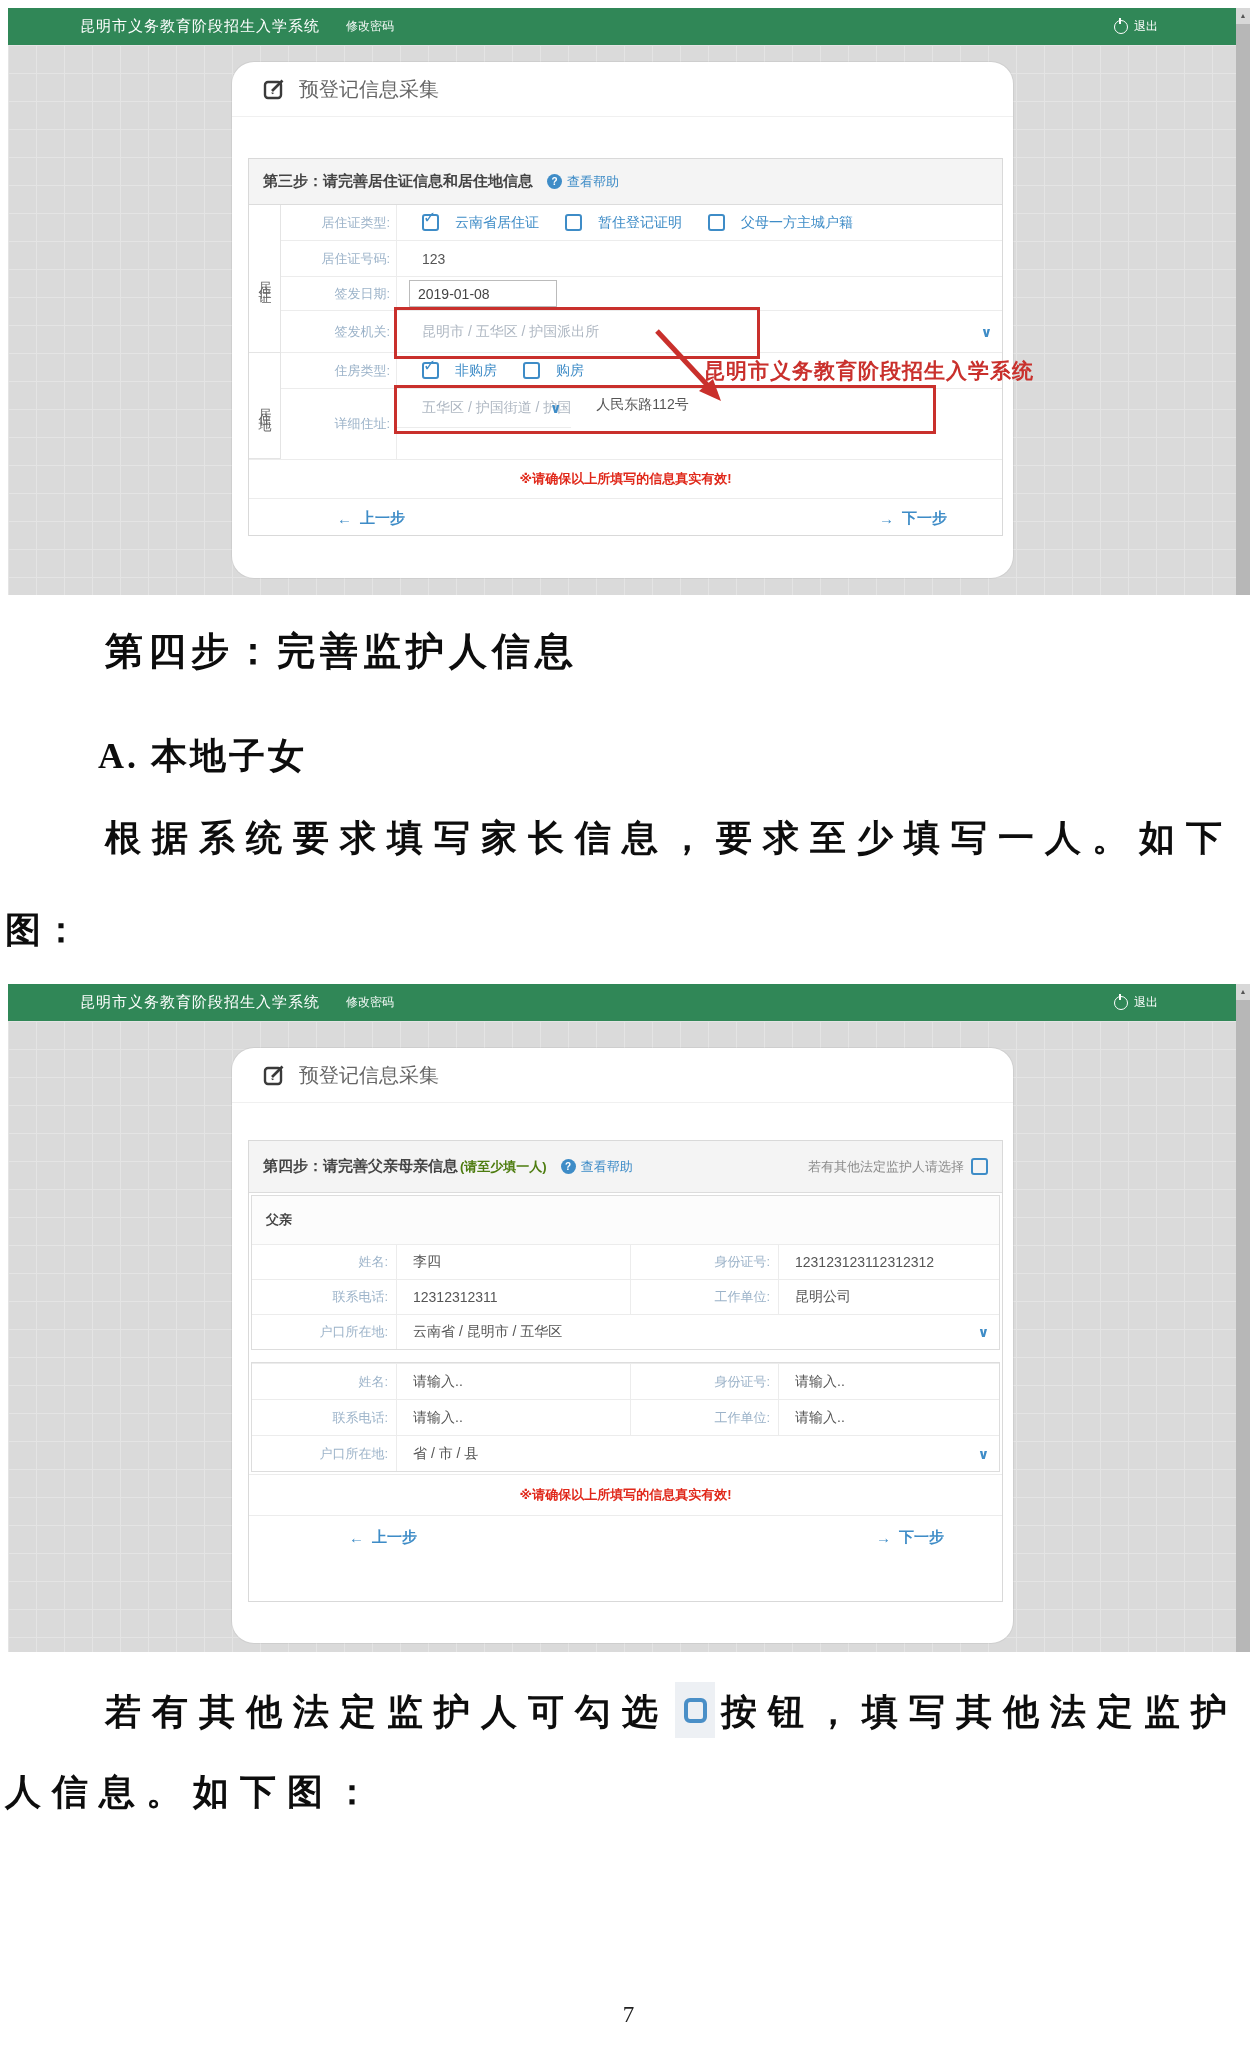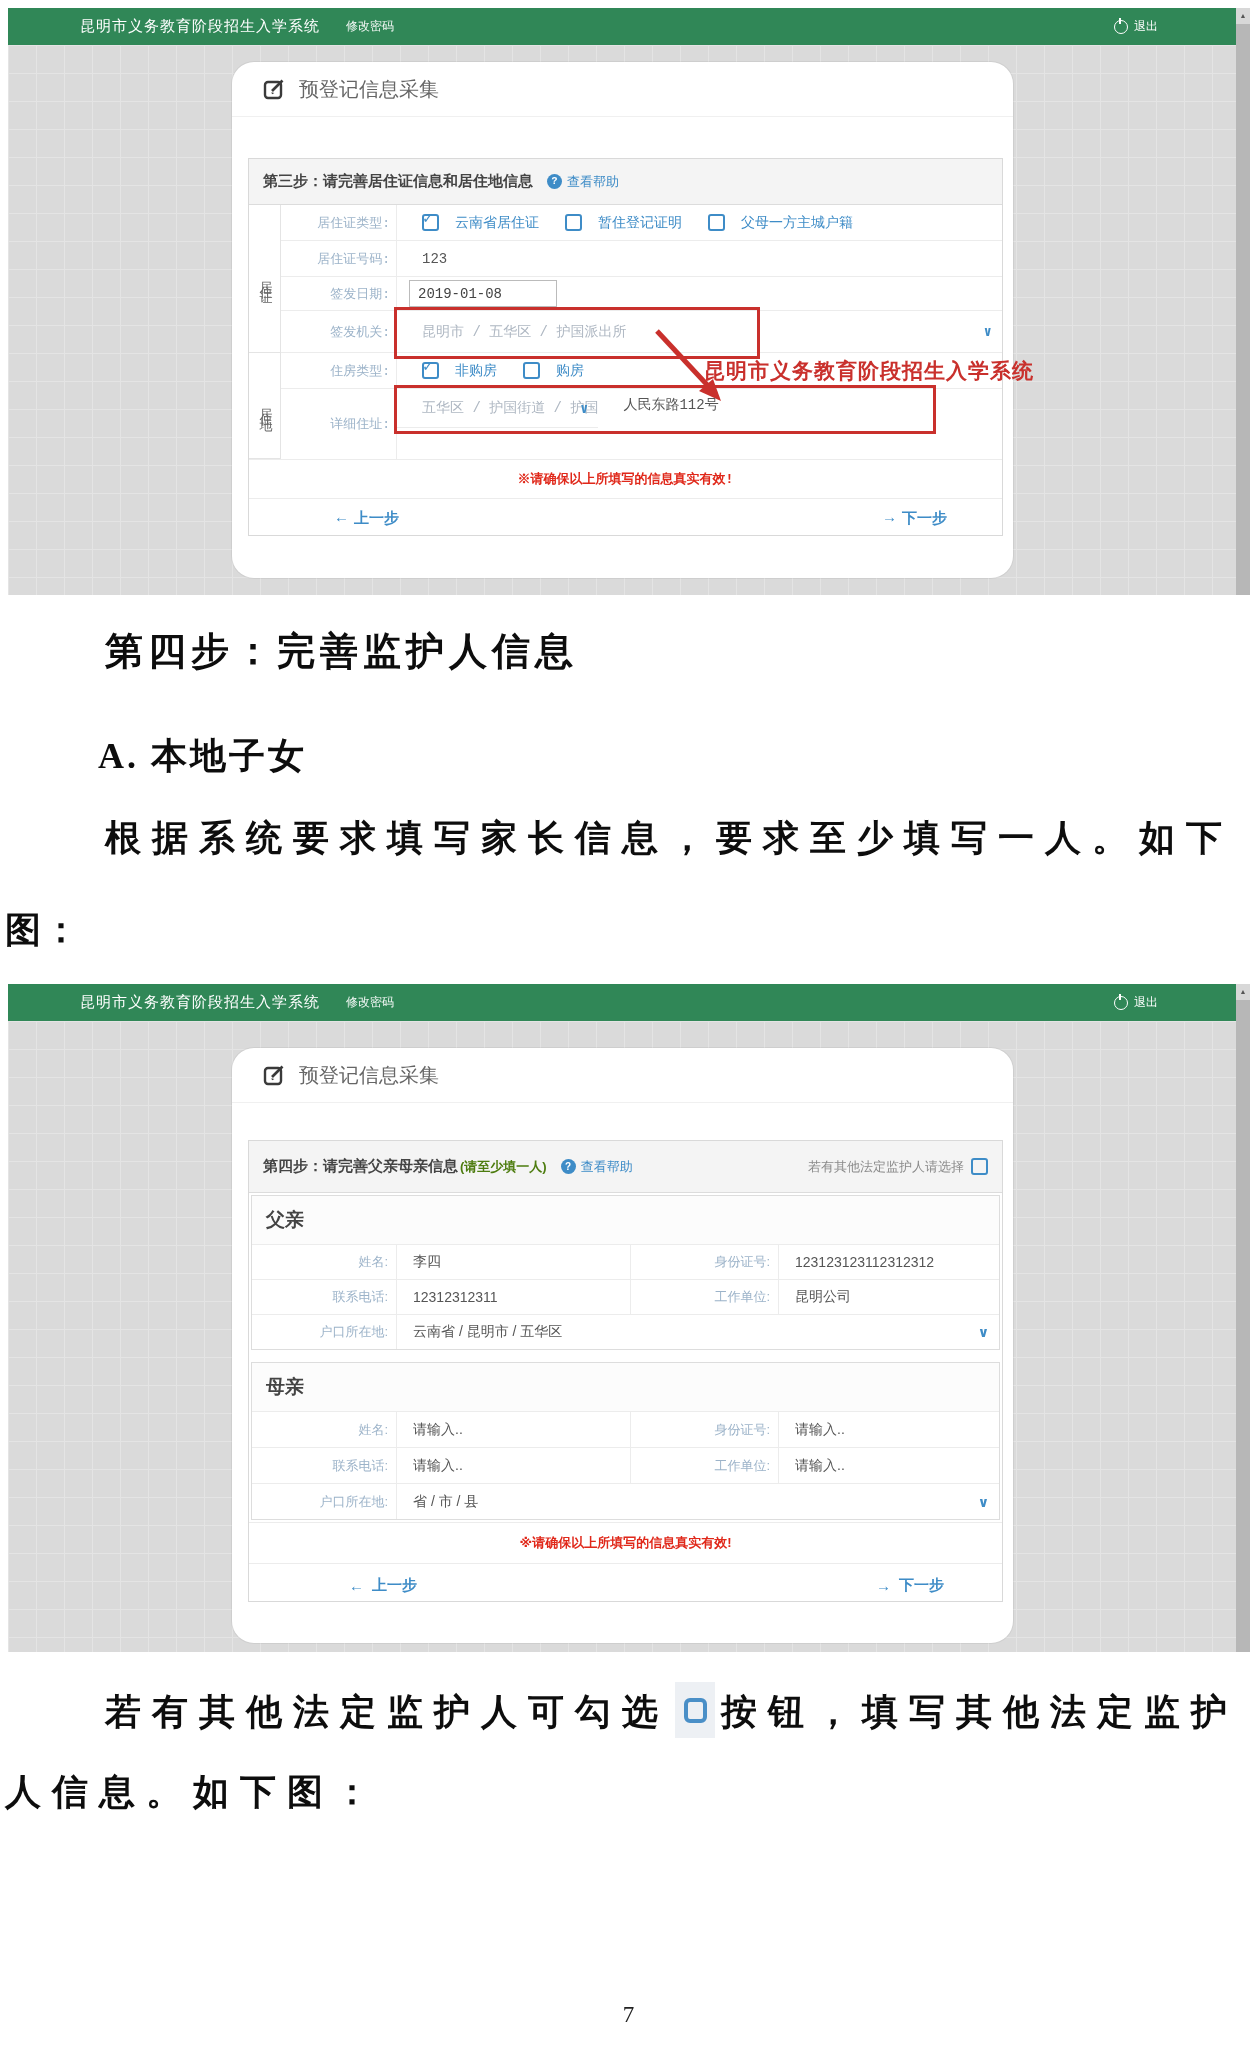--- a/index.html
+++ b/index.html
@@ -55,21 +55,21 @@
             color:#e0281a;font-size:13px;font-weight:bold;}
   .pfoot{display:flex;align-items:center;justify-content:space-between;padding:0 55px 0 88px;}
   .step-btn{display:flex;align-items:center;gap:8px;color:#3e8cc7;font-size:15px;font-weight:bold;cursor:pointer;}
 
   
   .redbox{position:absolute;border:3px solid #c9302c;z-index:5;pointer-events:none;}
   .annot{position:absolute;color:#c9302c;font-size:21px;font-weight:bold;letter-spacing:1px;z-index:5;white-space:nowrap;}
 
   
   .sec{margin:2px;border:1px solid #ddd;}
-  .sec-title{height:48px;display:flex;align-items:center;padding-left:14px;font-size:19px;font-weight:bold;color:#444;
+  .sec-title{height:48px;display:flex;align-items:center;padding-left:14px;font-size:13px;font-weight:bold;color:#444;
              background:#fcfcfc;}
   .r4{display:flex;align-items:center;border-top:1px solid #ececec;}
   .c-lbl{flex:none;text-align:right;padding-right:8px;color:#9cb3c9;font-size:13px;box-sizing:border-box;}
   .c-val{align-self:stretch;display:flex;align-items:center;padding-left:16px;font-size:14px;color:#555;
          border-left:1px solid #ececec;box-sizing:border-box;position:relative;}
   .w1{width:144px;} .w2{width:234px;} .w3{width:148px;} .wf{flex:1;}
 
   
   .doc{position:absolute;font-family:"Liberation Serif","DejaVu Serif",serif;font-weight:bold;color:#0d0d0d;
        white-space:nowrap;}
@@ -97,21 +97,21 @@
       <div class="card" style="left:224px;top:17px;width:781px;height:516px;">
         <div class="card-title">
           <svg width="24" height="24" viewBox="0 0 24 24">
             <rect x="3" y="5" width="16" height="16" rx="3" fill="none" stroke="#3a3a3a" stroke-width="2.4"></rect>
             <path d="M10 14 L20.5 3.5" stroke="#3a3a3a" stroke-width="2.6" fill="none"></path>
             <path d="M9.4 15.3 l3 0.6 -2.4 1.4 z" fill="#3a3a3a"></path>
           </svg>
           <span class="tt">预登记信息采集</span>
         </div>
 
-        <div class="panel" style="top:96px;height:378px;font-family:Liberation Mono, monospace;">
+        <div class="panel" style="top:96px;height:378px;">
           <div class="phead">
             <span class="ptitle">第三步：请完善居住证信息和居住地信息</span>
             <span class="help">
               <span class="help-ic">?</span>
               <span>查看帮助</span>
             </span>
           </div>
 
           <div class="grp" style="top:46px;height:148px;">居住证</div>
           <div class="grp" style="top:194px;height:106px;">居住地</div>
@@ -261,21 +261,20 @@
               <span class="c-val wf ph">
                 <span>云南省 / 昆明市 / 五华区</span>
                 <span class="chev">∨</span>
               </span>
             </div>
           </div>
 
           <div style="height:8px;"></div>
 
           <div class="sec">
-            <div class="sec-title">母亲</div>
             <div class="r4" style="height:35px;">
               <span class="c-lbl w1">姓名:</span>
               <span class="c-val w2 ph">请输入..</span>
               <span class="c-lbl w3" style="border-left:1px solid #ececec;align-self:stretch;display:flex;align-items:center;justify-content:flex-end;">身份证号:</span>
               <span class="c-val wf ph">请输入..</span>
             </div>
             <div class="r4" style="height:35px;">
               <span class="c-lbl w1">联系电话:</span>
               <span class="c-val w2 ph">请输入..</span>
               <span class="c-lbl w3" style="border-left:1px solid #ececec;align-self:stretch;display:flex;align-items:center;justify-content:flex-end;">工作单位:</span>

